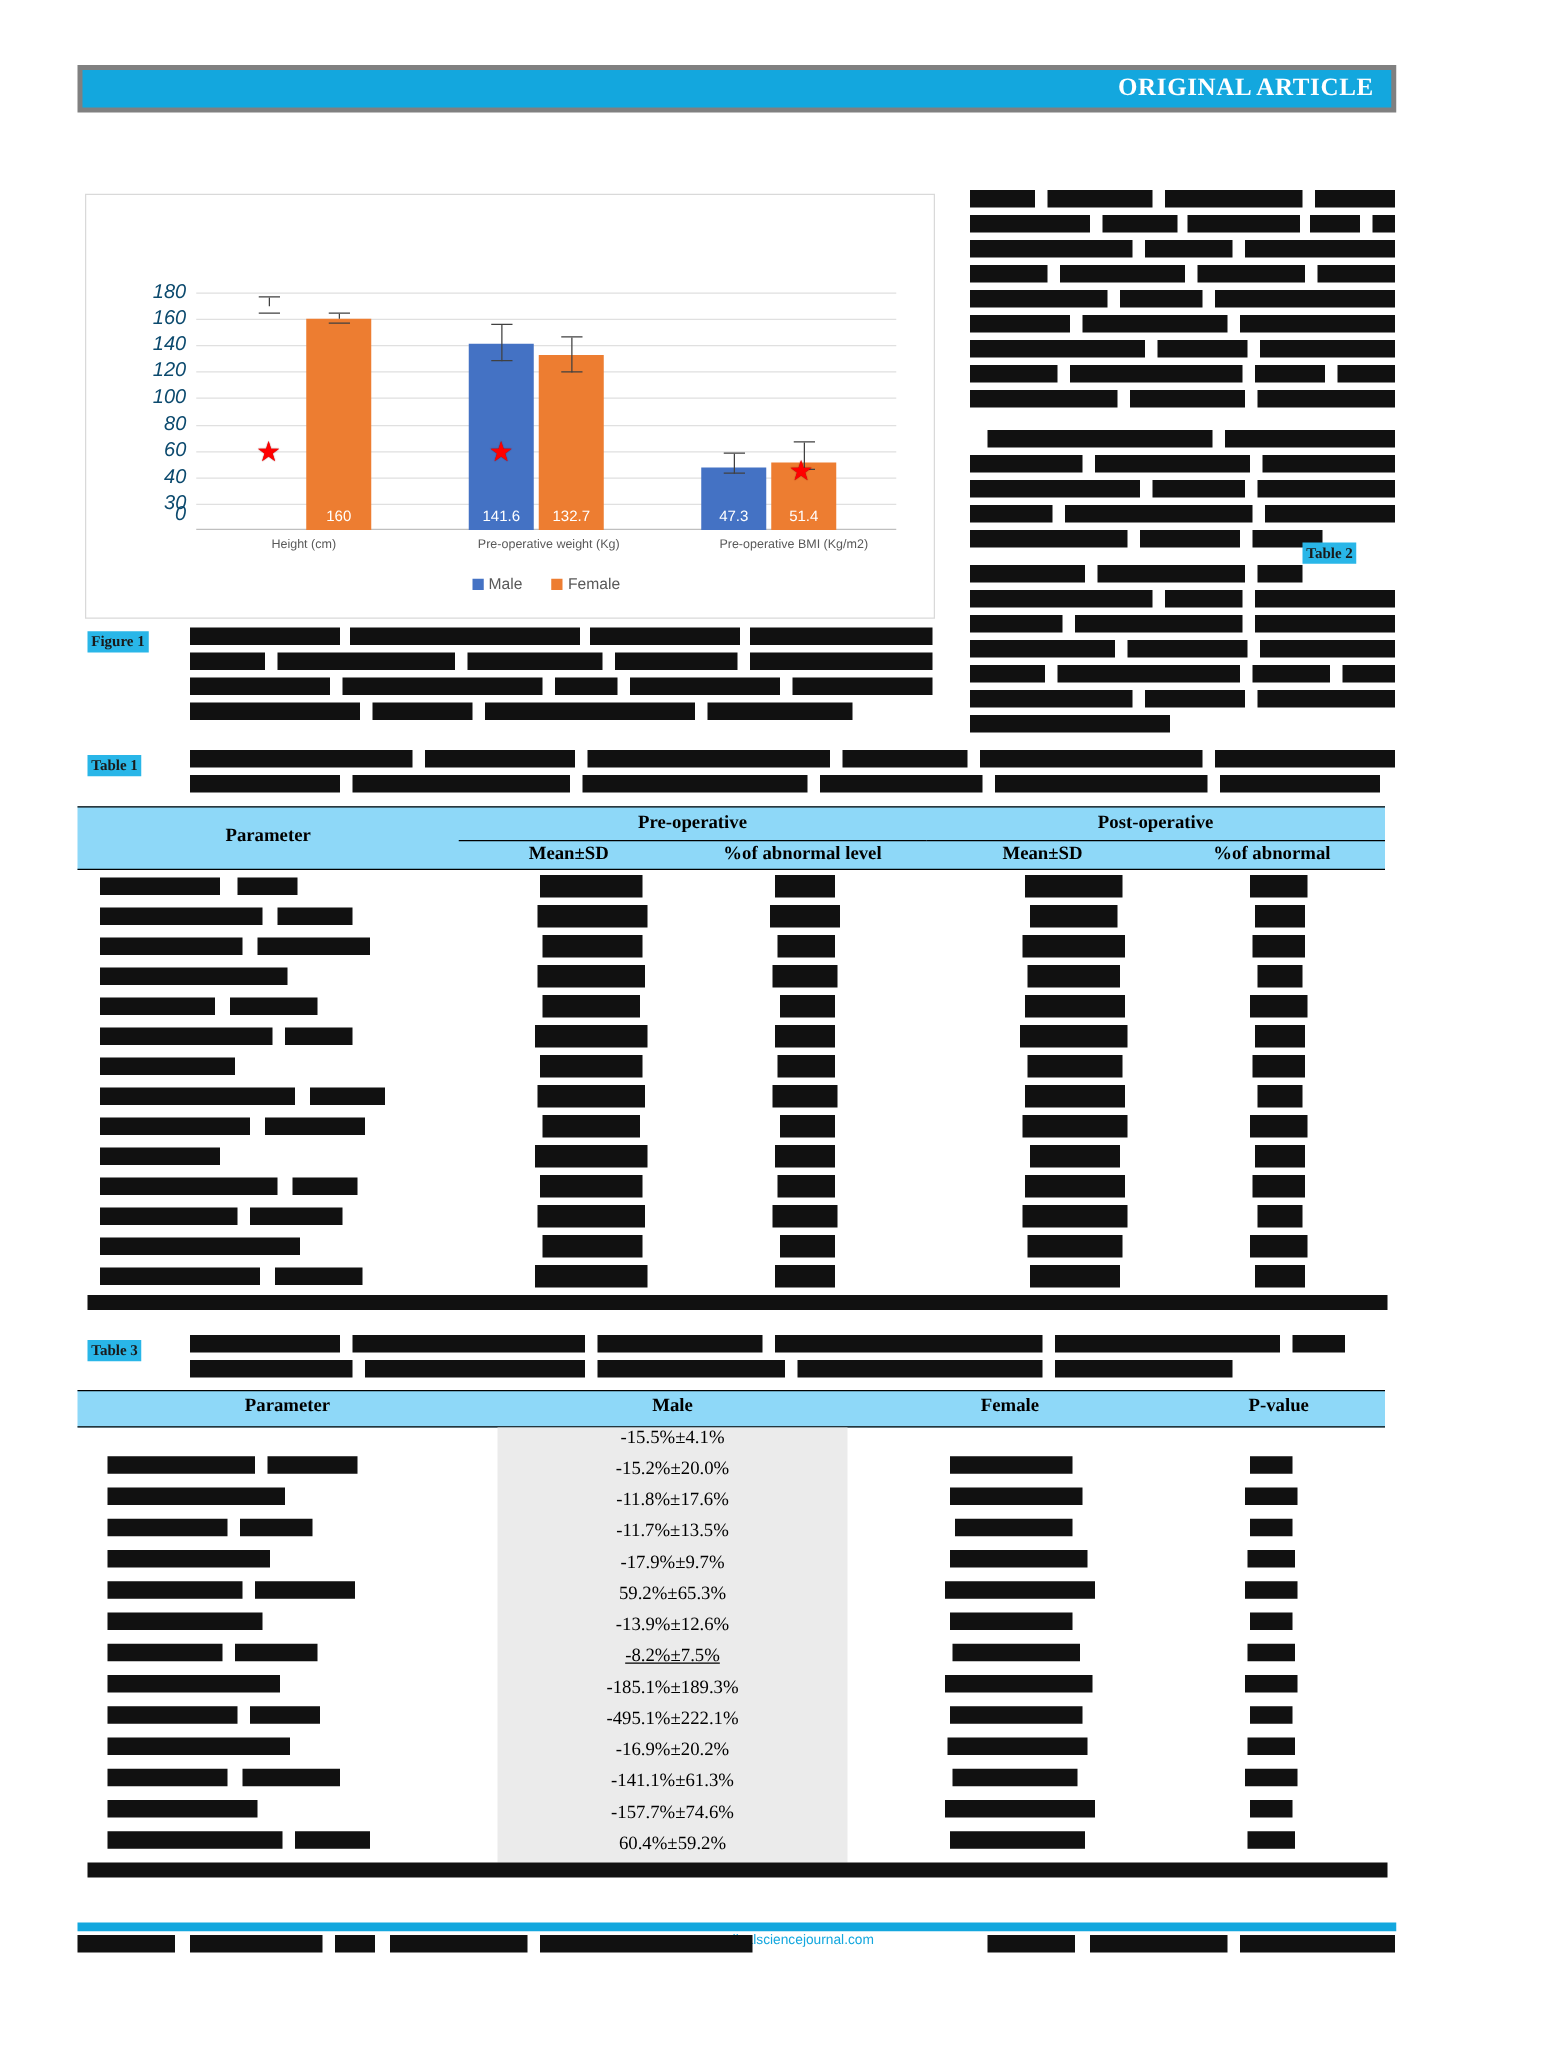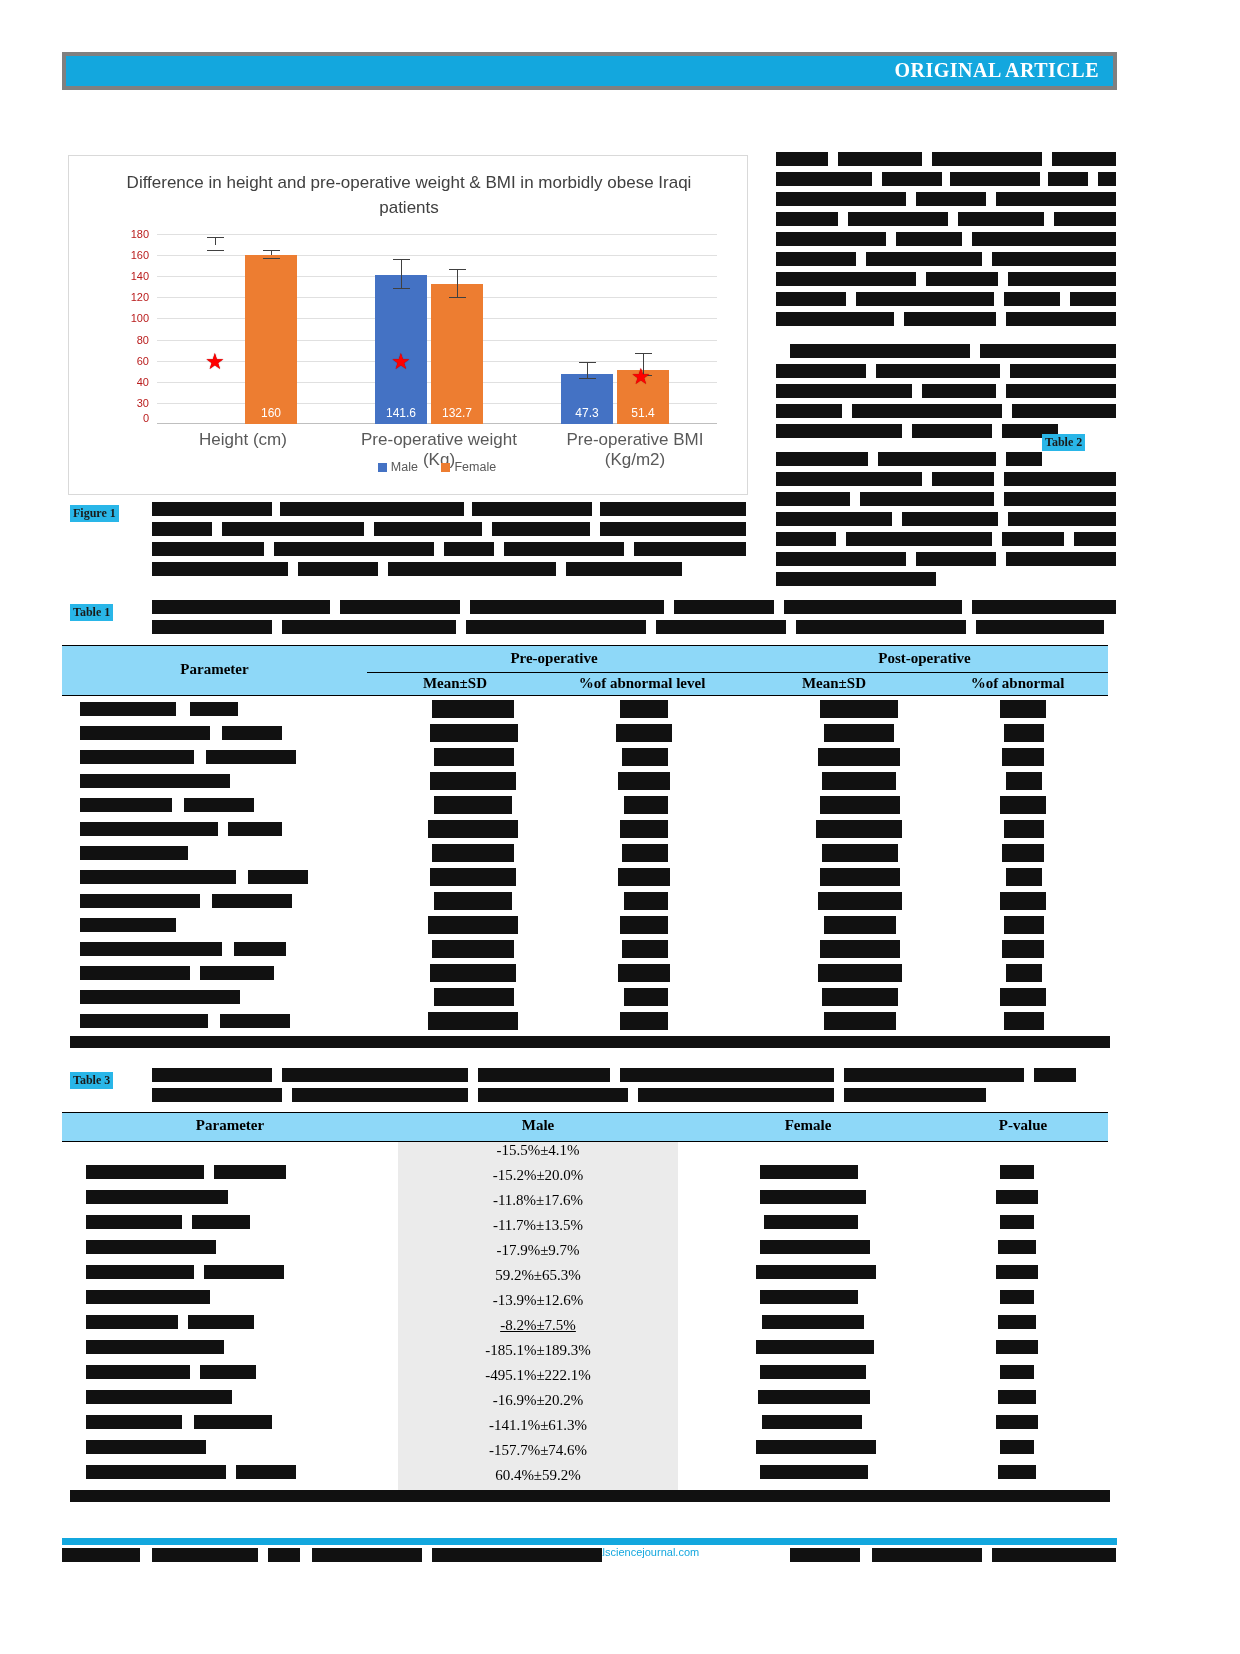--- a/index.html
+++ b/index.html
@@ -82,23 +82,24 @@
     left: 0; bottom: 0;
     width: 560px; height: 1px;
     background: #bfbfbf;
   }
   .ytick {
     position: absolute;
     right: 100%;
     margin-right: 8px;
     transform: translateY(-50%);
     font-family: "Liberation Sans", sans-serif;
-    font-size: 11px;
-    color: #b91c1c;
+    font-size: 16px;
+    color: #0c4a6e;
     white-space: nowrap;
+    font-style: italic;
   }
   .bar {
     position: absolute;
     bottom: 0;
   }
   .bar.male { background: #4472c4; }
   .bar.female { background: #ed7d31; }
   .bar-value {
     position: absolute;
     bottom: 4px;
@@ -124,21 +125,21 @@
     font-size: 22px;
     color: #ff0000;
     line-height: 1;
     text-shadow: 0 0 1px #800000;
   }
   .xcat {
     position: absolute;
     top: 196px;
     text-align: center;
     font-family: "Liberation Sans", sans-serif;
-    font-size: 17px;
+    font-size: 10px;
     color: #595959;
   }
   .legend {
     position: absolute;
     left: 0; top: 226px;
     width: 560px;
     text-align: center;
     font-family: "Liberation Sans", sans-serif;
     font-size: 12.5px;
     color: #595959;
@@ -219,21 +220,20 @@
 </style>
 </head>
 <body>
 
 <div class="page-border-top"></div>
 <div class="header-bar">
   <div class="header-title">ORIGINAL ARTICLE</div>
 </div>
 
 <div class="chart-card">
-  <div class="chart-title">Difference in height and pre-operative weight &amp; BMI in morbidly obese Iraqi patients</div>
 
   <div class="plot">
 
     <div class="gridline" style="top:0px;">
         <span class="ytick">180</span>
       </div>
     <div class="gridline" style="top:21.1px;">
         <span class="ytick">160</span>
       </div>
     <div class="gridline" style="top:42.2px;">

